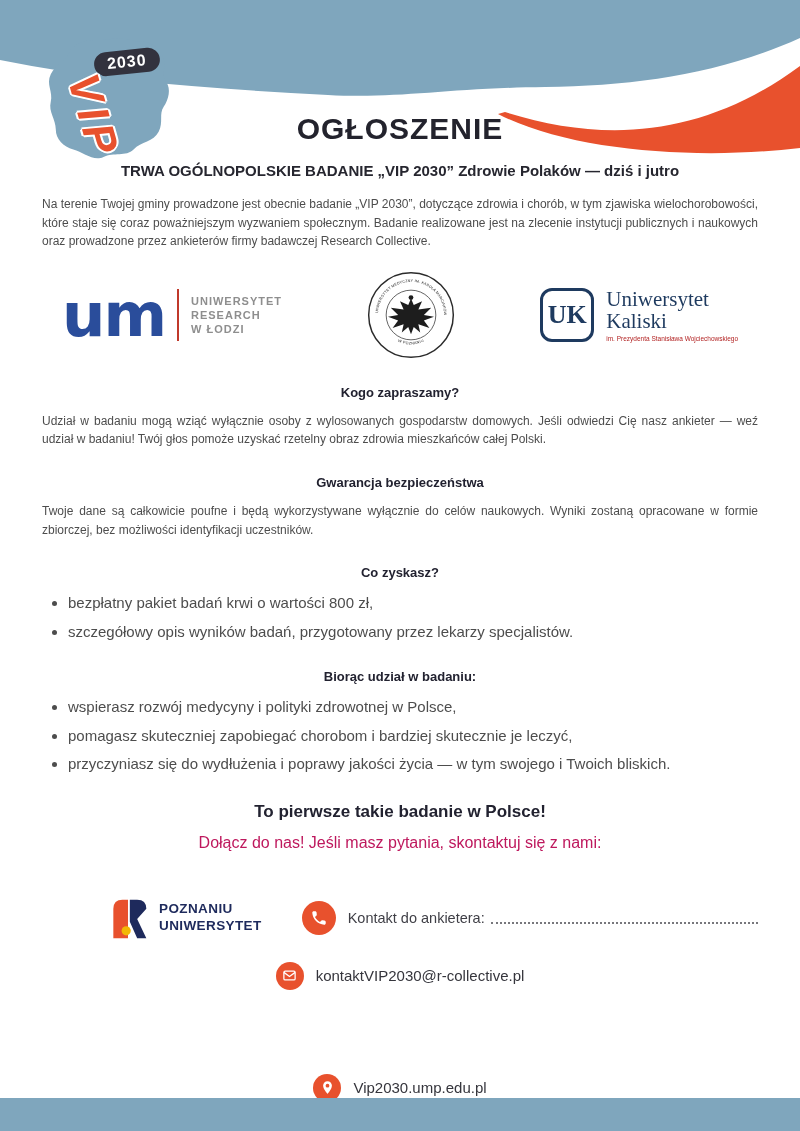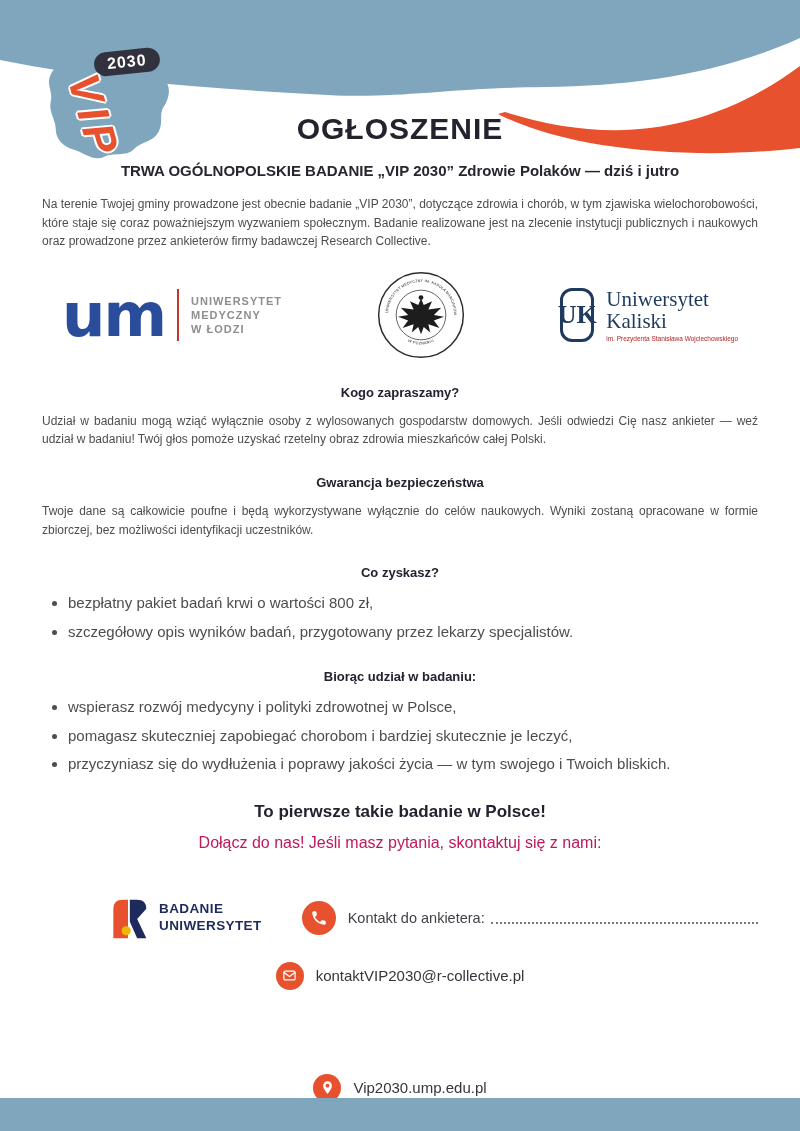--- a/index.html
+++ b/index.html
@@ -49,21 +49,21 @@
   
   .logos-row { margin-top:20px; height:88px; display:flex; align-items:center; justify-content:space-between; padding:0 20px; }
   .um-logo { display:flex; align-items:center; gap:12px; }
   .um-mark { font-family:"DejaVu Sans", sans-serif; font-size:61px; font-weight:800; color:#2A4D9B; letter-spacing:-2px; line-height:0.85; }
   .um-divider { width:2px; height:52px; background:#C0392B; }
   .um-lines { display:flex; flex-direction:column; gap:2px; }
   .um-lines span { font-size:11px; letter-spacing:1px; color:#8E8E8E; font-weight:700; }
   .seal svg { width:92px; height:92px; display:block; }
   .uk-logo { display:flex; align-items:center; gap:12px; }
   .uk-mono {
-    width:34px; height:54px; border:3px solid #1E3A5F; border-radius:12px;
+    width:54px; height:54px; border:3px solid #1E3A5F; border-radius:12px;
     color:#1E3A5F; font-family:"Liberation Serif", serif; font-size:26px; font-weight:700;
     display:flex; align-items:center; justify-content:center;
   }
   .uk-right { display:flex; flex-direction:column; }
   .uk-name span { display:block; font-family:"Liberation Serif", serif; color:#1E3A5F; font-size:21px; line-height:1.05; }
   .uk-sub { font-size:6.5px; color:#B22222; margin-top:3px; }
 
   
   .contact-row { margin-top:44px; display:flex; align-items:center; }
   .rc-logo { display:flex; align-items:center; gap:9px; margin-left:64px; }
@@ -109,21 +109,21 @@
   <h1 class="title">OGŁOSZENIE</h1>
   <p class="subtitle">TRWA OGÓLNOPOLSKIE BADANIE „VIP 2030” Zdrowie Polaków — dziś i jutro</p>
   <p class="para intro">Na terenie Twojej gminy prowadzone jest obecnie badanie „VIP 2030”, dotyczące zdrowia i chorób, w tym zjawiska wielochorobowości, które staje się coraz poważniejszym wyzwaniem społecznym. Badanie realizowane jest na zlecenie instytucji publicznych i naukowych oraz prowadzone przez ankieterów firmy badawczej Research Collective.</p>
 
   <div class="logos-row">
     <div class="um-logo">
       <span class="um-mark">um</span>
       <span class="um-divider"></span>
       <div class="um-lines">
         <span>UNIWERSYTET</span>
-        <span>MEDYCZNY</span>
+        <span>RESEARCH</span>
         <span>W ŁODZI</span>
       </div>
     </div>
 
     <div class="seal">
       <svg viewBox="-50 -50 100 100">
         <circle r="46" fill="#fff" stroke="#2b2b2b" stroke-width="1.6"></circle>
         <circle r="27" fill="none" stroke="#2b2b2b" stroke-width="0.8"></circle>
         <path id="arcTop" d="M -36,0 A 36,36 0 1 1 36,0" fill="none"></path>
         <path id="arcBottom" d="M -32,0 A 32,32 0 0 0 32,0" fill="none"></path>
@@ -175,21 +175,21 @@
   <p class="closing-cta">Dołącz do nas! Jeśli masz pytania, skontaktuj się z nami:</p>
 
   <div class="contact-row">
     <div class="rc-logo">
       <svg viewBox="0 0 48 48">
         <path d="M8,46 V14 Q8,4 18,4 H24 V46 Z" fill="#E8512D"></path>
         <path d="M26,4 H34 Q44,4 44,14 L34,25 L44,46 H34 L26,28 Z" fill="#1E2A5C"></path>
         <circle cx="22" cy="38" r="5" fill="#F2B705"></circle>
       </svg>
       <div class="rc-text">
-        <span>BADANIE</span>
+        <span>POZNANIU</span>
         <span>UNIWERSYTET</span>
       </div>
     </div>
 
     <span class="phone-badge">
       <svg viewBox="0 0 24 24">
         <path fill="#fff" d="M19.23,15.26 L16.69,14.97 C16.08,14.9 15.48,15.11 15.05,15.54 L13.21,17.38
           C10.38,15.94 8.06,13.63 6.62,10.79 L8.47,8.94 C8.9,8.51 9.11,7.91 9.04,7.3 L8.75,4.78
           C8.63,3.77 7.78,3.01 6.76,3.01 L5.03,3.01 C3.9,3.01 2.96,3.95 3.03,5.08
           C3.56,13.62 10.39,20.44 18.92,20.97 C20.05,21.04 20.99,20.1 20.99,18.97 L20.99,17.24

